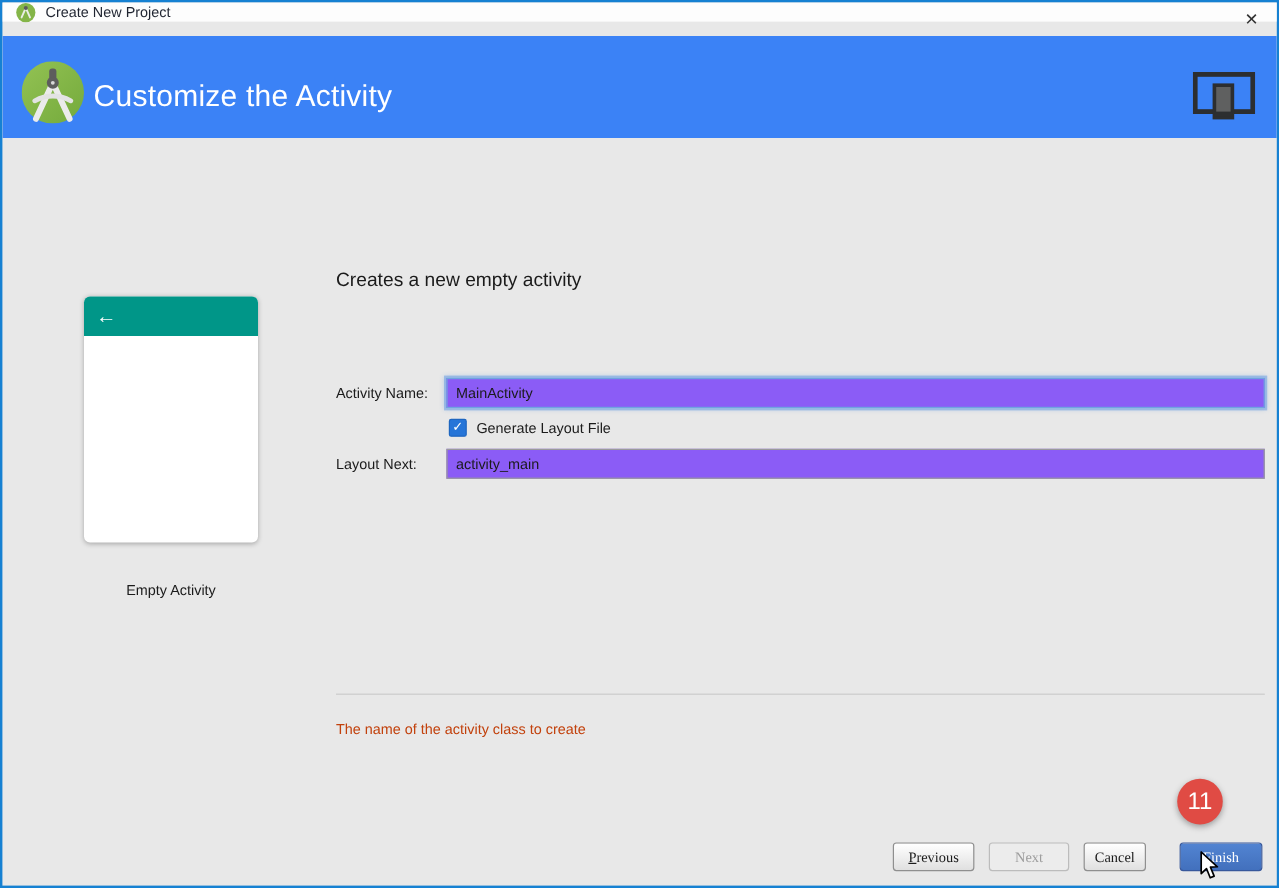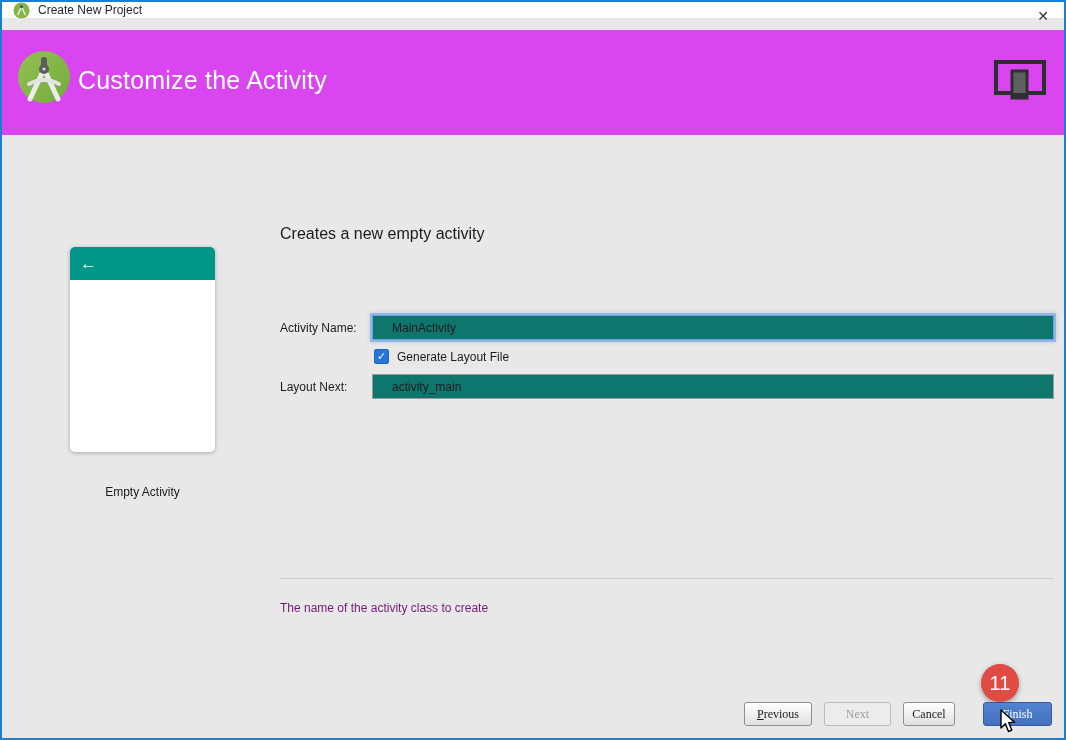--- a/index.html
+++ b/index.html
@@ -25,22 +25,22 @@
     margin-left: 8px; font-size: 12px; color: #1f2430;
   }
   .close-btn {
     position: absolute; right: 4px; top: 0; width: 34px; height: 28px;
     display: flex; align-items: center; justify-content: center;
     font-size: 14px; color: #333; cursor: default;
   }
 
   
   .wizard-header {
-    position: absolute; left: 0; top: 28px; right: 0; height: 105px;
-    background: #d946ef;
+    position: absolute; left: 0; top: 28px; right: 0; height: 85px;
+    background: #3b82f6;
   }
   .studio-logo { position: absolute; left: 16px; top: 21px; width: 52px; height: 52px; }
   .wizard-title {
     position: absolute; left: 76px; top: 36px;
     font-size: 25px; color: #ffffff; font-weight: 400; letter-spacing: 0.2px;
   }
   .devices-icon { position: absolute; right: 18px; top: 30px; width: 52px; height: 44px; }
 
   
   .preview-card {
@@ -66,22 +66,22 @@
     position: absolute; left: 278px; top: 223px;
     font-size: 16px; color: #1b1b1b;
   }
   .field-label { position: absolute; font-size: 12px; color: #1b1b1b; }
   .label-activity { left: 278px; top: 319px; }
   .label-layout  { left: 278px; top: 378px; }
 
   .text-input {
     position: absolute; left: 370px; width: 682px; height: 25px;
     font-family: "Liberation Sans", sans-serif;
-    font-size: 12px; color: #1b1b1b; padding: 0 19px;
-    background: #0f766e; border: 1px solid #9a9a9a; outline: none;
+    font-size: 12px; color: #1b1b1b; padding: 0 7px;
+    background: #8b5cf6; border: 1px solid #9a9a9a; outline: none;
   }
   .input-activity {
     top: 313px;
     border: 1px solid #6fa3e0;
     box-shadow: 0 0 0 2px rgba(110,160,225,0.55), 0 0 4px 2px rgba(110,160,225,0.45);
   }
   .input-layout { top: 372px; }
 
   .checkbox-row { position: absolute; left: 372px; top: 347px; display: flex; align-items: center; }
   .checkbox {
@@ -92,26 +92,26 @@
     line-height: 1;
   }
   .checkbox-label { margin-left: 8px; font-size: 12px; color: #1b1b1b; }
 
   .separator {
     position: absolute; left: 278px; top: 576px; width: 774px; height: 1px;
     background: #cbcbcb;
   }
   .footer-hint {
     position: absolute; left: 278px; top: 599px;
-    font-size: 12px; color: #701a75;
+    font-size: 12px; color: #c2410c;
   }
 
   
   .step-badge {
-    position: absolute; left: 979px; top: 662px; width: 38px; height: 38px;
+    position: absolute; left: 979px; top: 647px; width: 38px; height: 38px;
     border-radius: 50%; background: #e04b44;
     box-shadow: 0 2px 5px rgba(0,0,0,0.35);
     display: flex; align-items: center; justify-content: center;
     color: #ffffff; font-size: 20px;
   }
 
   
   .btn {
     position: absolute; top: 700px; height: 24px;
     font-family: Liberation Serif, serif; font-size: 12px;

